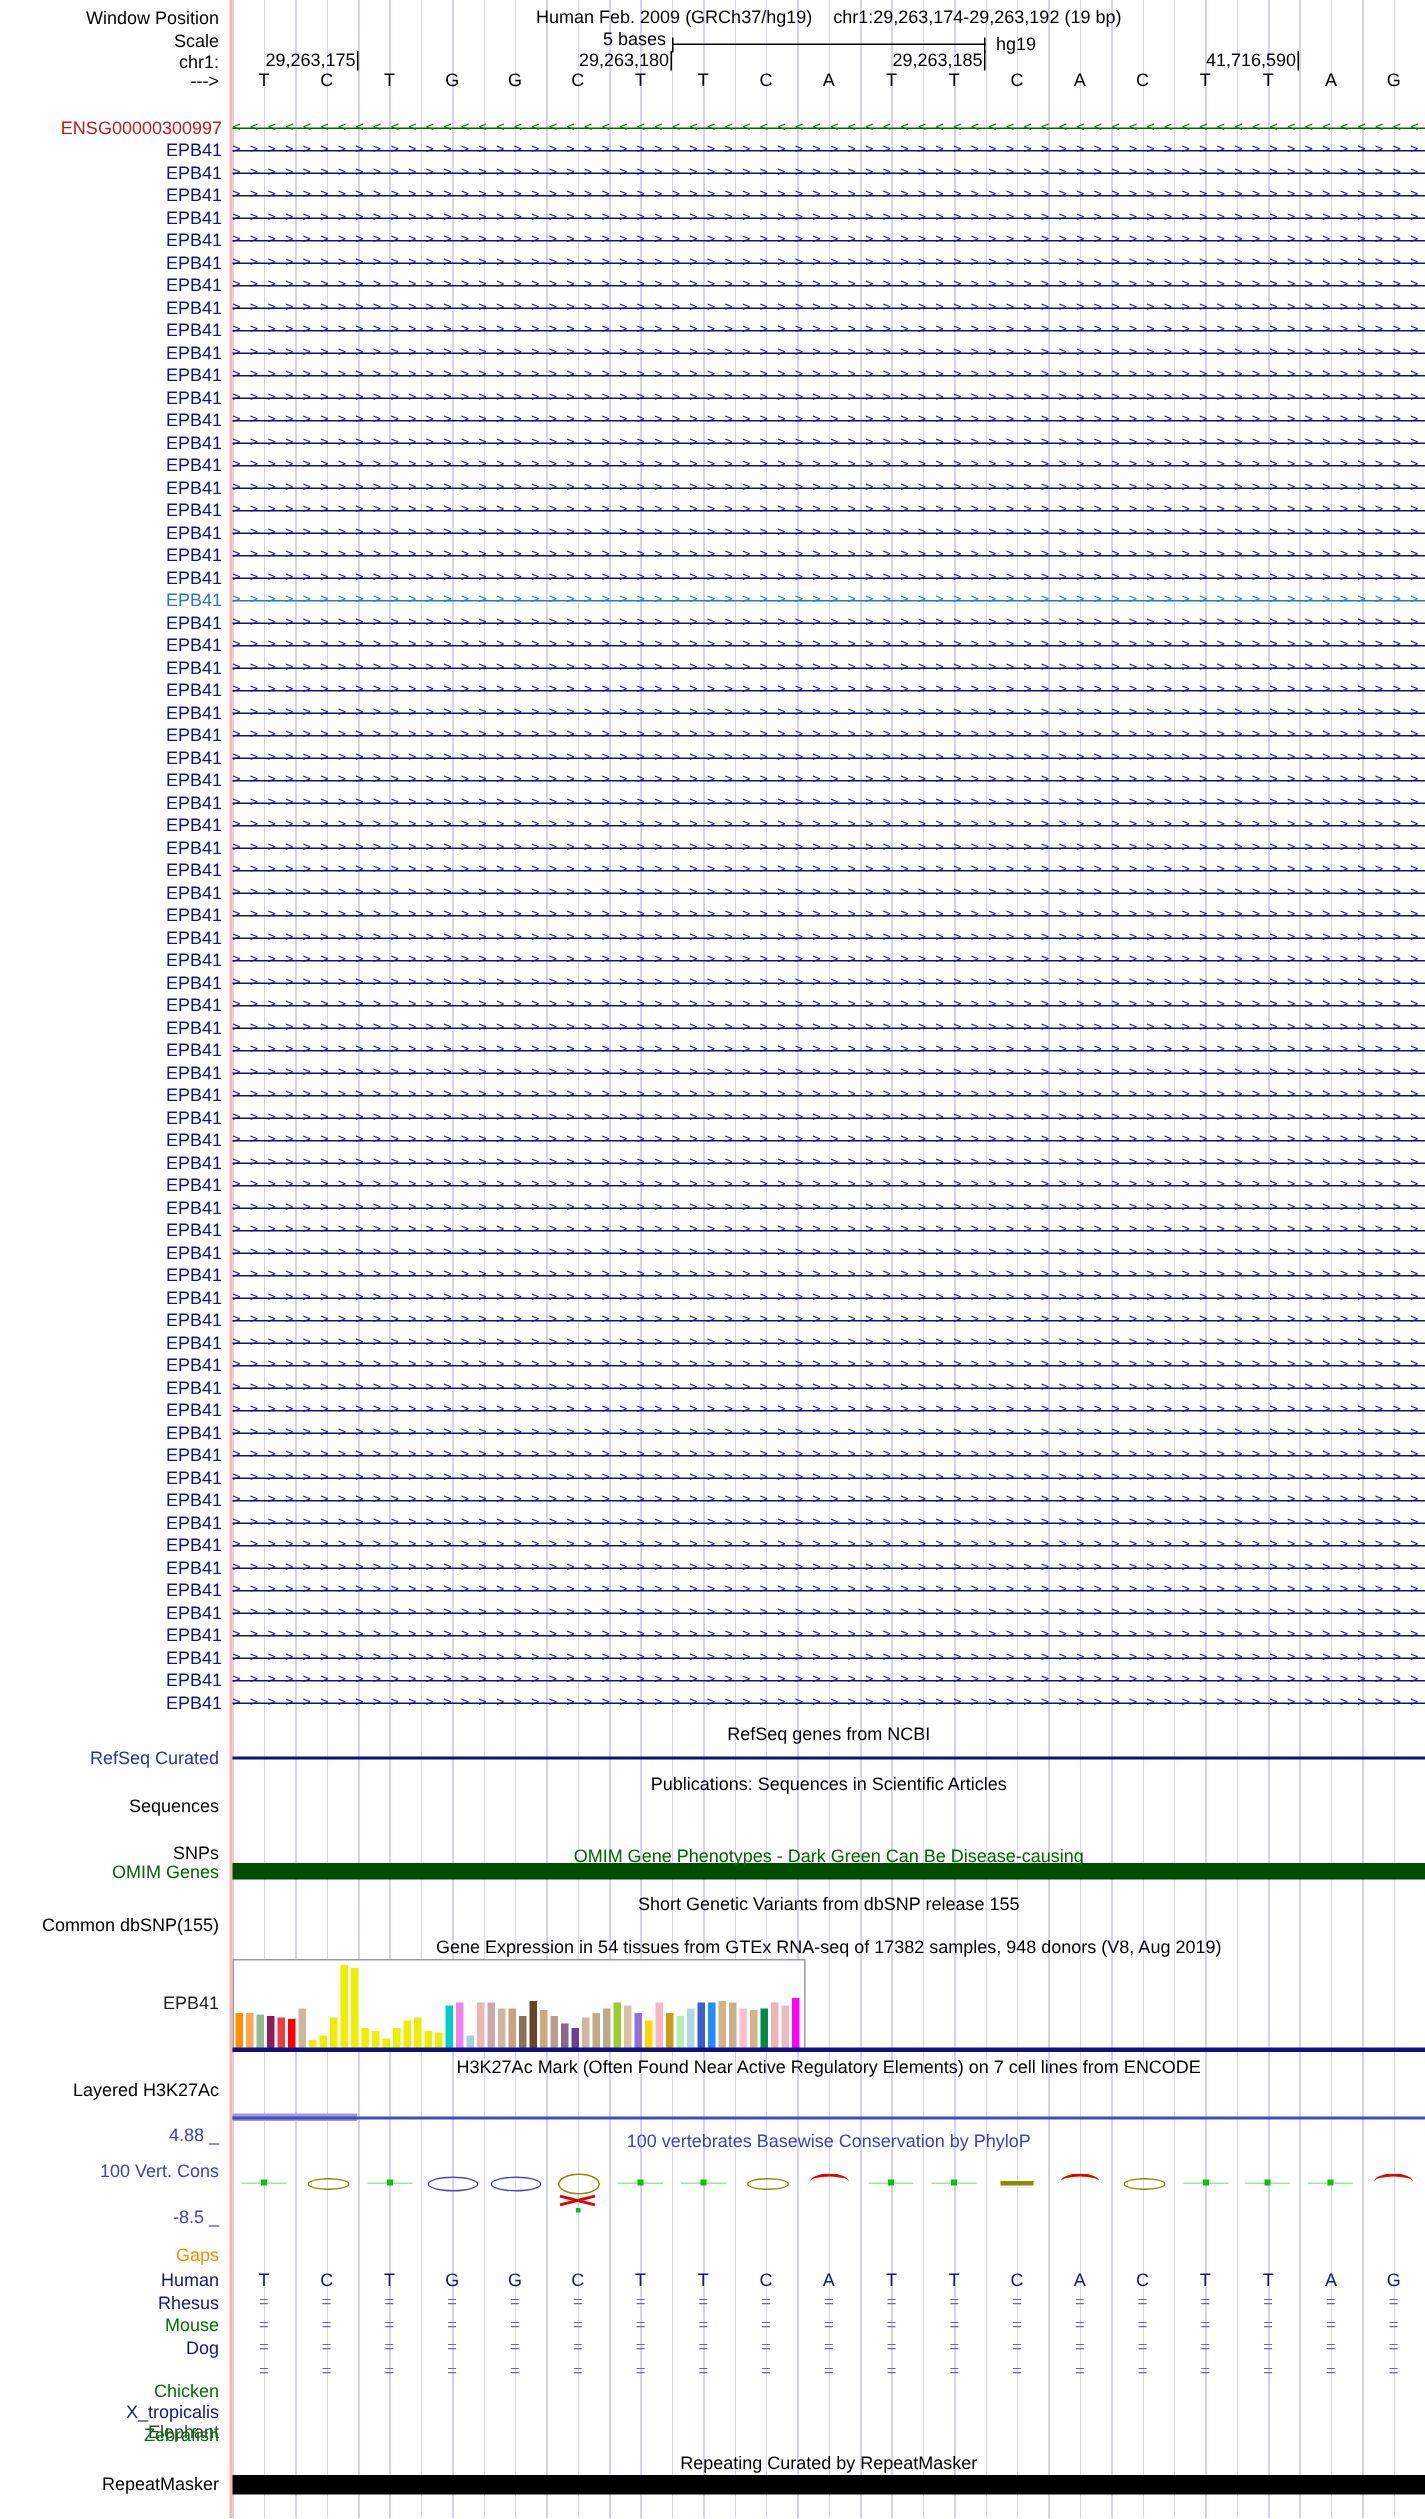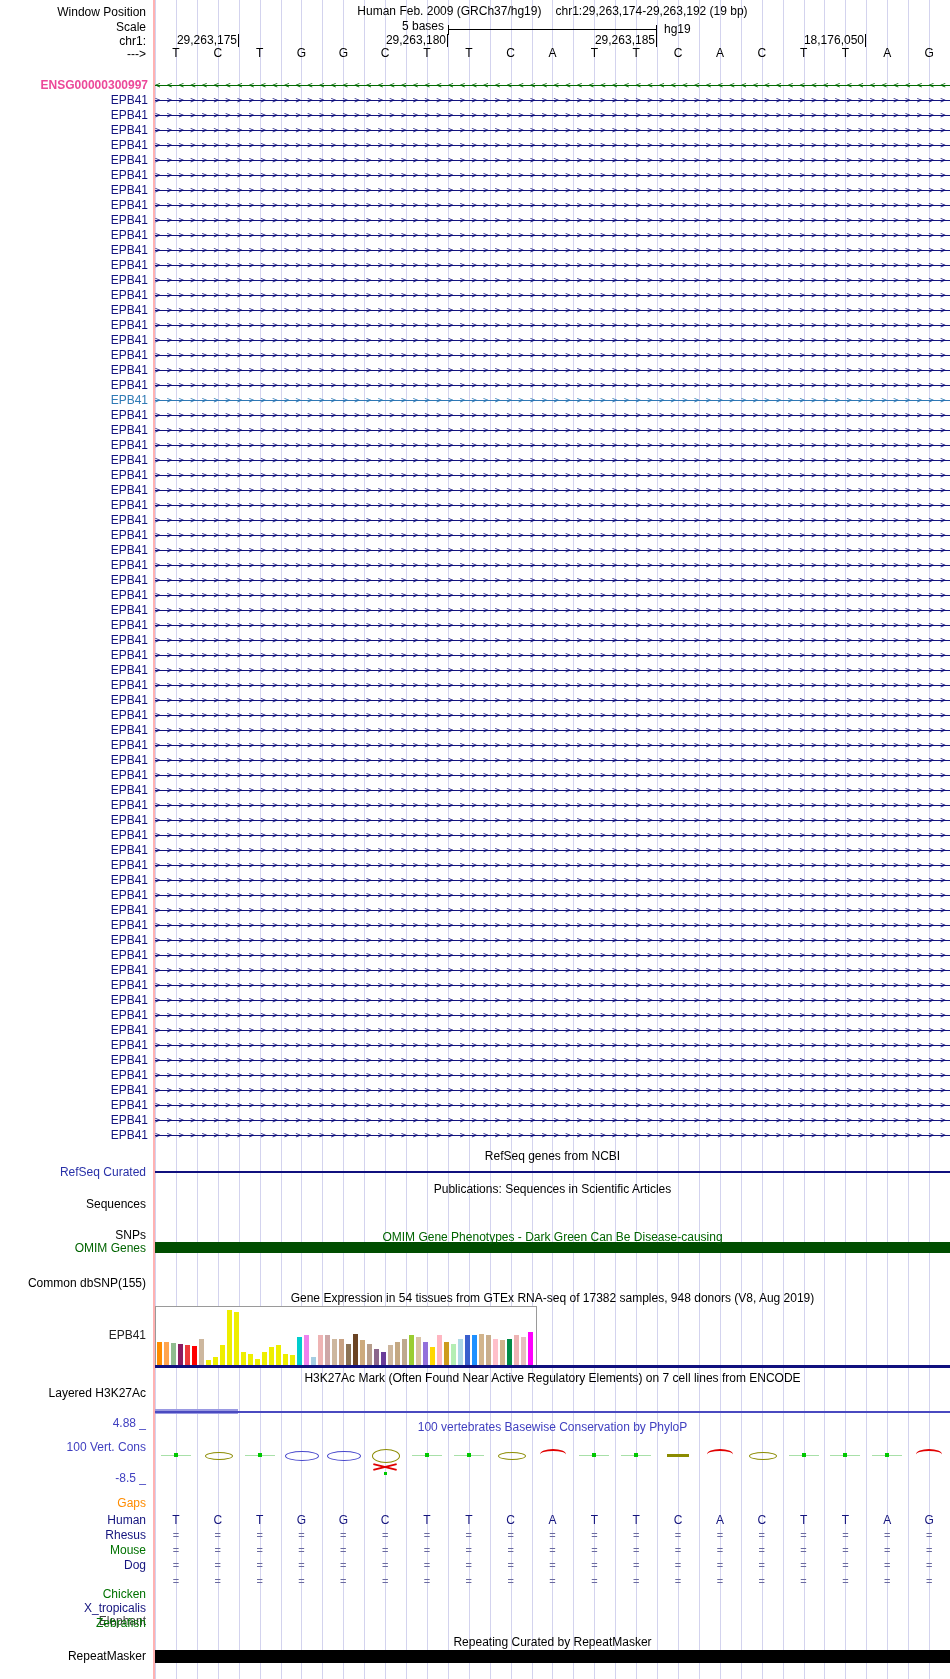--- a/index.html
+++ b/index.html
@@ -73,21 +73,21 @@
   <div class="side-label" style="top:20px">Scale</div>
   <div id="scale-text">5 bases</div>
   <div id="scale-bar"></div>
   <div id="scale-asm">hg19</div>
 
   <div class="side-label" style="top:34px">chr1:</div>
   <div id="coords">
       <div class="coord" style="left: 129px;"><span>29,263,175</span><span class="tick"></span></div>
       <div class="coord" style="left: 338px;"><span>29,263,180</span><span class="tick"></span></div>
       <div class="coord" style="left: 547px;"><span>29,263,185</span><span class="tick"></span></div>
-      <div class="coord" style="left: 756px;"><span>18,176,050</span><span class="tick"></span></div>
+      <div class="coord" style="left: 756px;"><span>41,716,590</span><span class="tick"></span></div>
     </div>
 
   <div class="side-label" style="top:47px">---&gt;</div>
   <div class="seq-row" style="top:46px" id="top-seq">
       <div class="seq-cell">T</div>
       <div class="seq-cell">C</div>
       <div class="seq-cell">T</div>
       <div class="seq-cell">G</div>
       <div class="seq-cell">G</div>
       <div class="seq-cell">C</div>
@@ -101,21 +101,21 @@
       <div class="seq-cell">A</div>
       <div class="seq-cell">C</div>
       <div class="seq-cell">T</div>
       <div class="seq-cell">T</div>
       <div class="seq-cell">A</div>
       <div class="seq-cell">G</div>
     </div>
 
   <div id="gene-rows">
       <div class="gene-row">
-        <div class="lbl" style="color: #ec4899; font-weight: bold;">ENSG00000300997</div>
+        <div class="lbl" style="color: #b91c1c;">ENSG00000300997</div>
         <div class="arrows" style="color: rgb(0, 106, 0);">&lt;&lt;&lt;&lt;&lt;&lt;&lt;&lt;&lt;&lt;&lt;&lt;&lt;&lt;&lt;&lt;&lt;&lt;&lt;&lt;&lt;&lt;&lt;&lt;&lt;&lt;&lt;&lt;&lt;&lt;&lt;&lt;&lt;&lt;&lt;&lt;&lt;&lt;&lt;&lt;&lt;&lt;&lt;&lt;&lt;&lt;&lt;&lt;&lt;&lt;&lt;&lt;&lt;&lt;&lt;&lt;&lt;&lt;&lt;&lt;&lt;&lt;&lt;&lt;&lt;&lt;&lt;&lt;&lt;&lt;</div>
       </div>
       <div class="gene-row">
         <div class="lbl" style="color: rgb(18, 18, 126);">EPB41</div>
         <div class="arrows" style="color: rgb(18, 18, 126);">&gt;&gt;&gt;&gt;&gt;&gt;&gt;&gt;&gt;&gt;&gt;&gt;&gt;&gt;&gt;&gt;&gt;&gt;&gt;&gt;&gt;&gt;&gt;&gt;&gt;&gt;&gt;&gt;&gt;&gt;&gt;&gt;&gt;&gt;&gt;&gt;&gt;&gt;&gt;&gt;&gt;&gt;&gt;&gt;&gt;&gt;&gt;&gt;&gt;&gt;&gt;&gt;&gt;&gt;&gt;&gt;&gt;&gt;&gt;&gt;&gt;&gt;&gt;&gt;&gt;&gt;&gt;&gt;&gt;&gt;</div>
       </div>
       <div class="gene-row">
         <div class="lbl" style="color: rgb(18, 18, 126);">EPB41</div>
         <div class="arrows" style="color: rgb(18, 18, 126);">&gt;&gt;&gt;&gt;&gt;&gt;&gt;&gt;&gt;&gt;&gt;&gt;&gt;&gt;&gt;&gt;&gt;&gt;&gt;&gt;&gt;&gt;&gt;&gt;&gt;&gt;&gt;&gt;&gt;&gt;&gt;&gt;&gt;&gt;&gt;&gt;&gt;&gt;&gt;&gt;&gt;&gt;&gt;&gt;&gt;&gt;&gt;&gt;&gt;&gt;&gt;&gt;&gt;&gt;&gt;&gt;&gt;&gt;&gt;&gt;&gt;&gt;&gt;&gt;&gt;&gt;&gt;&gt;&gt;&gt;</div>
       </div>
@@ -398,20 +398,21 @@
   <div class="hline" id="refseq-line"></div>
 
   <div class="center-title" style="top:1182px">Publications: Sequences in Scientific Articles</div>
   <div class="side-label" style="top:1197px">Sequences</div>
   <div class="side-label" style="top:1228px">SNPs</div>
 
   <div class="center-title" style="top:1230px;color:#006400">OMIM Gene Phenotypes - Dark Green Can Be Disease-causing</div>
   <div class="side-label" style="top:1241px;color:#006400">OMIM Genes</div>
   <div class="hline" id="omim-bar"></div>
 
+  <div class="center-title" style="top:1262px">Short Genetic Variants from dbSNP release 155</div>
   <div class="side-label" style="top:1276px">Common dbSNP(155)</div>
 
   <div class="center-title" style="top:1291px">Gene Expression in 54 tissues from GTEx RNA-seq of 17382 samples, 948 donors (V8, Aug 2019)</div>
   <div class="side-label" style="top:1328px;color:#222">EPB41</div>
   <div id="gtex-box">
       <div class="gtex-bar" style="left: 1px; height: 25px; background: rgb(255, 140, 0);"></div>
       <div class="gtex-bar" style="left: 8px; height: 25px; background: rgb(255, 165, 79);"></div>
       <div class="gtex-bar" style="left: 15px; height: 24px; background: rgb(143, 188, 143);"></div>
       <div class="gtex-bar" style="left: 22px; height: 23px; background: rgb(139, 28, 98);"></div>
       <div class="gtex-bar" style="left: 29px; height: 22px; background: rgb(238, 59, 59);"></div>

